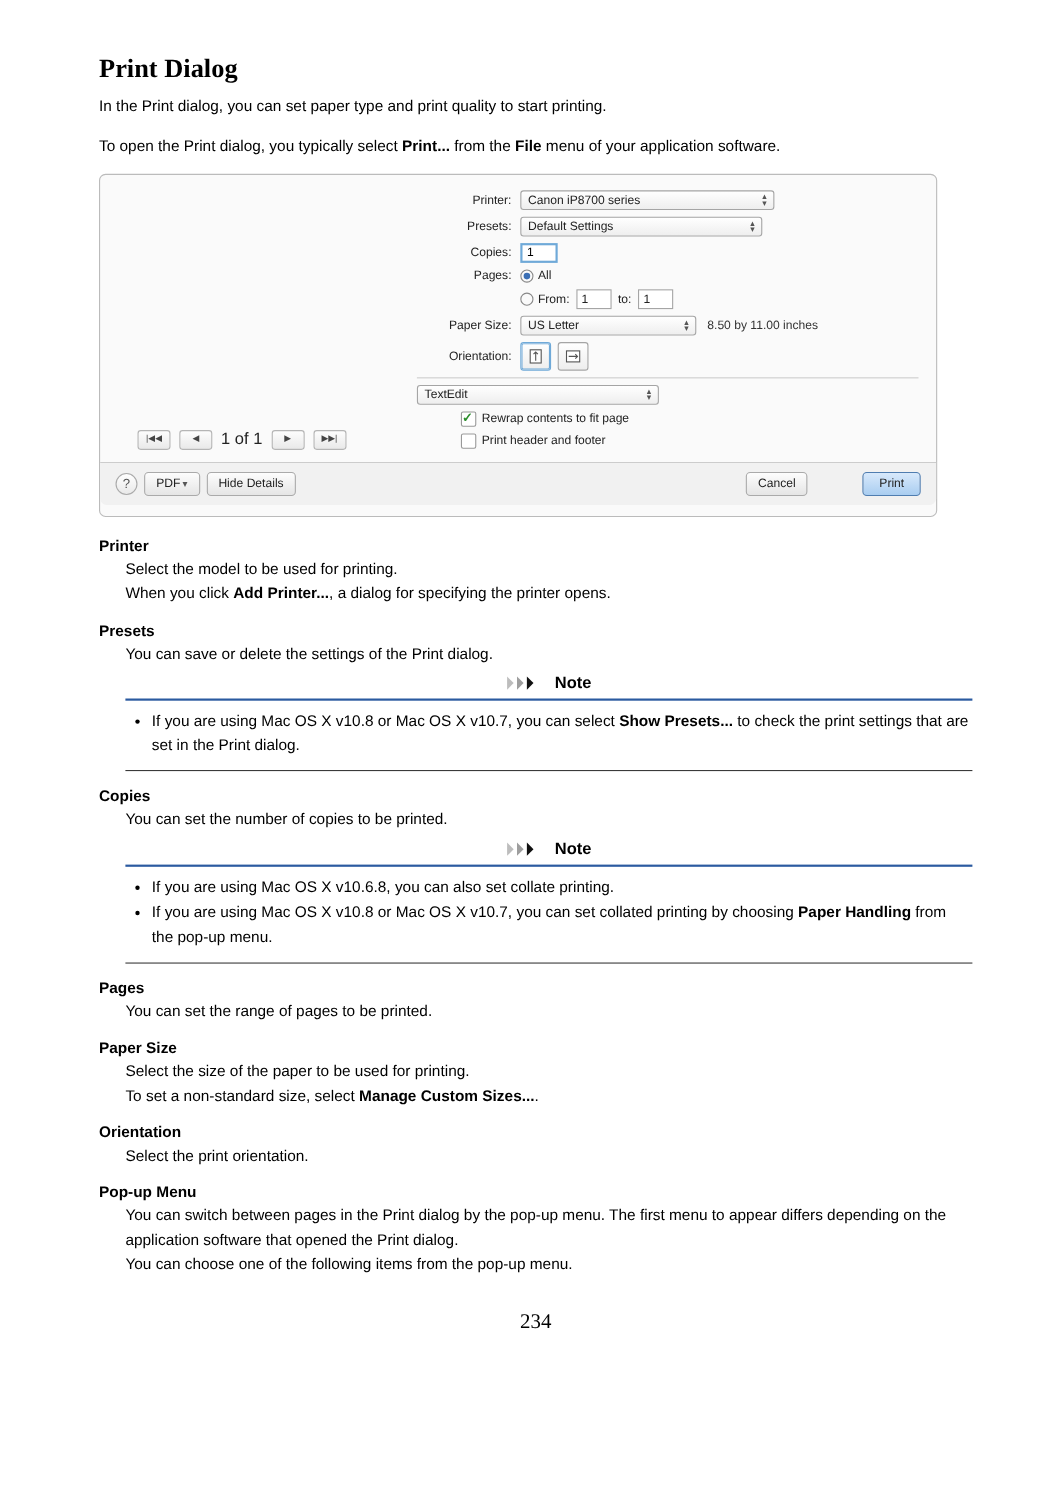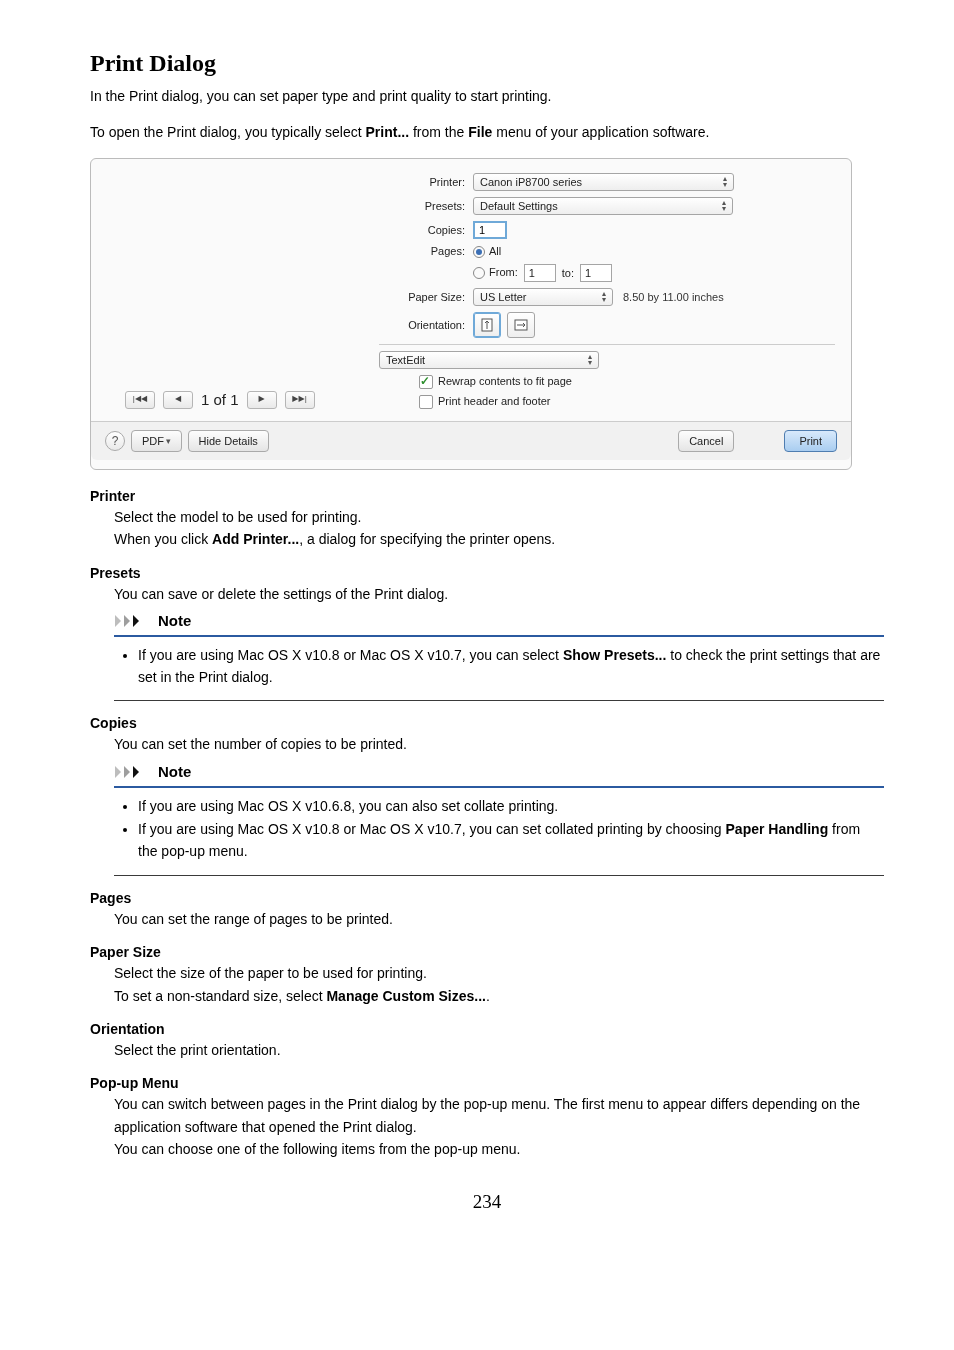--- a/index.html
+++ b/index.html
@@ -151,20 +151,21 @@
 }
 .note-box {
   margin: 4px 0 10px 0;
 }
 .note-head {
   display: flex;
   align-items: center;
   gap: 8px;
   border-bottom: 2px solid #2b5aa0;
   padding: 0 0 2px 0;
+  justify-content: center;
 }
 .note-arrows svg { display:block; }
 .note-title {
   font-weight: bold;
   font-size: 15px;
   color: #000;
 }
 .note-body {
   border-bottom: 1px solid #3a3a3a;
   padding: 6px 2px 10px 2px;
@@ -204,28 +205,28 @@
         <span class="nav-btn">|◀◀</span>
         <span class="nav-btn">◀</span>
         <span class="nav-txt">1 of 1</span>
         <span class="nav-btn">▶</span>
         <span class="nav-btn">▶▶|</span>
       </div>
     </div>
     <div class="settings-col">
       <div class="row">
         <span class="lbl">Printer:</span>
-        <span class="select" style="width:261px">
+        <span class="select" style="width:231px">
           <span>Canon iP8700 series</span>
           <span class="sel-arrows">▴<br>▾</span>
         </span>
       </div>
       <div class="row">
         <span class="lbl">Presets:</span>
-        <span class="select" style="width:260px">
+        <span class="select" style="width:220px">
           <span>Default Settings</span>
           <span class="sel-arrows">▴<br>▾</span>
         </span>
       </div>
       <div class="row" style="margin-top:6px">
         <span class="lbl">Copies:</span>
         <span class="input copies-input">1</span>
       </div>
       <div class="row">
         <span class="lbl">Pages:</span>
@@ -233,21 +234,21 @@
       </div>
       <div class="row">
         <span class="lbl"></span>
         <span><span class="radio-empty"></span><span>From:</span></span>
         <span class="input from-input">1</span>
         <span>to:</span>
         <span class="input from-input">1</span>
       </div>
       <div class="row">
         <span class="lbl">Paper Size:</span>
-        <span class="select" style="width:140px">
+        <span class="select" style="width:160px">
           <span>US Letter</span>
           <span class="sel-arrows">▴<br>▾</span>
         </span>
         <span class="trail">8.50 by 11.00 inches</span>
       </div>
       <div class="row">
         <span class="lbl">Orientation:</span>
         <span class="orient sel">
           <svg width="14" height="16">
                 <rect x="2" y="2" width="10" height="12" fill="#fff" stroke="#555"></rect>

